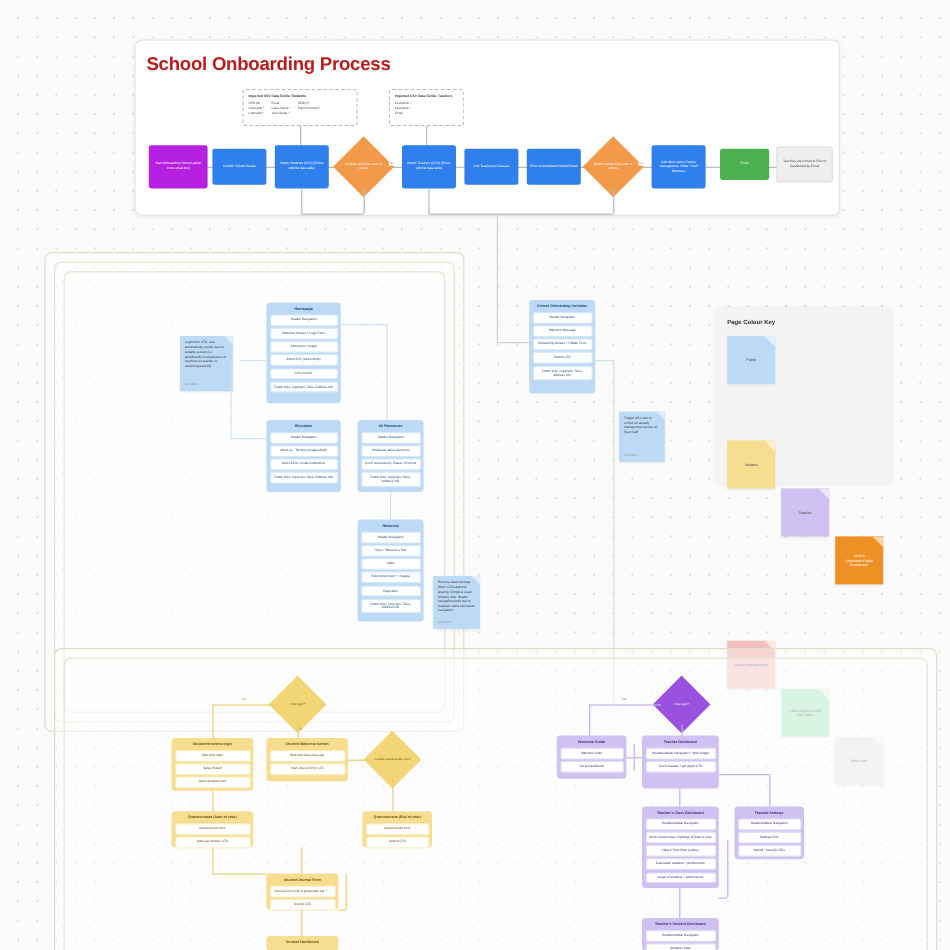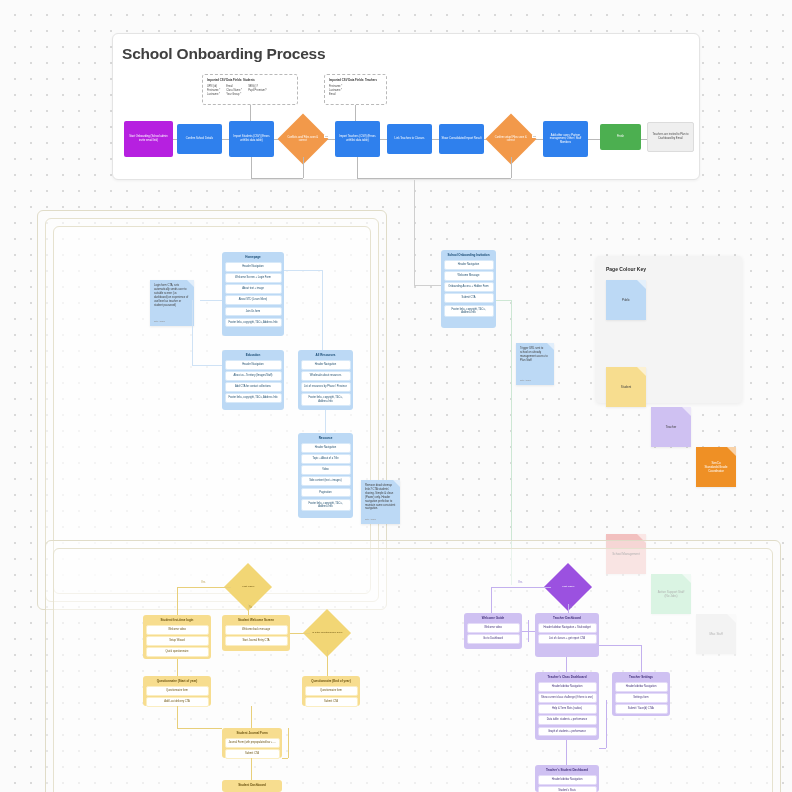--- a/index.html
+++ b/index.html
@@ -17,21 +17,21 @@
   .abs { position:absolute; }
 
   
   .frame-white {
     background:#ffffff;
     border:1px solid #e4e4e4;
     border-radius:6px;
     box-shadow:0 1px 3px rgba(0,0,0,.05);
   }
   .frame-title {
-    font-size:15.5px; font-weight:600; color:#404040; letter-spacing:-.2px;
+    font-size:15.5px; font-weight:600; color:#b91c1c; letter-spacing:-.2px;
   }
 
   
   .node {
     border-radius:2px;
     display:flex; align-items:center; justify-content:center;
     text-align:center;
     color:#fff;
     font-size:2.7px;
     line-height:1.35;

